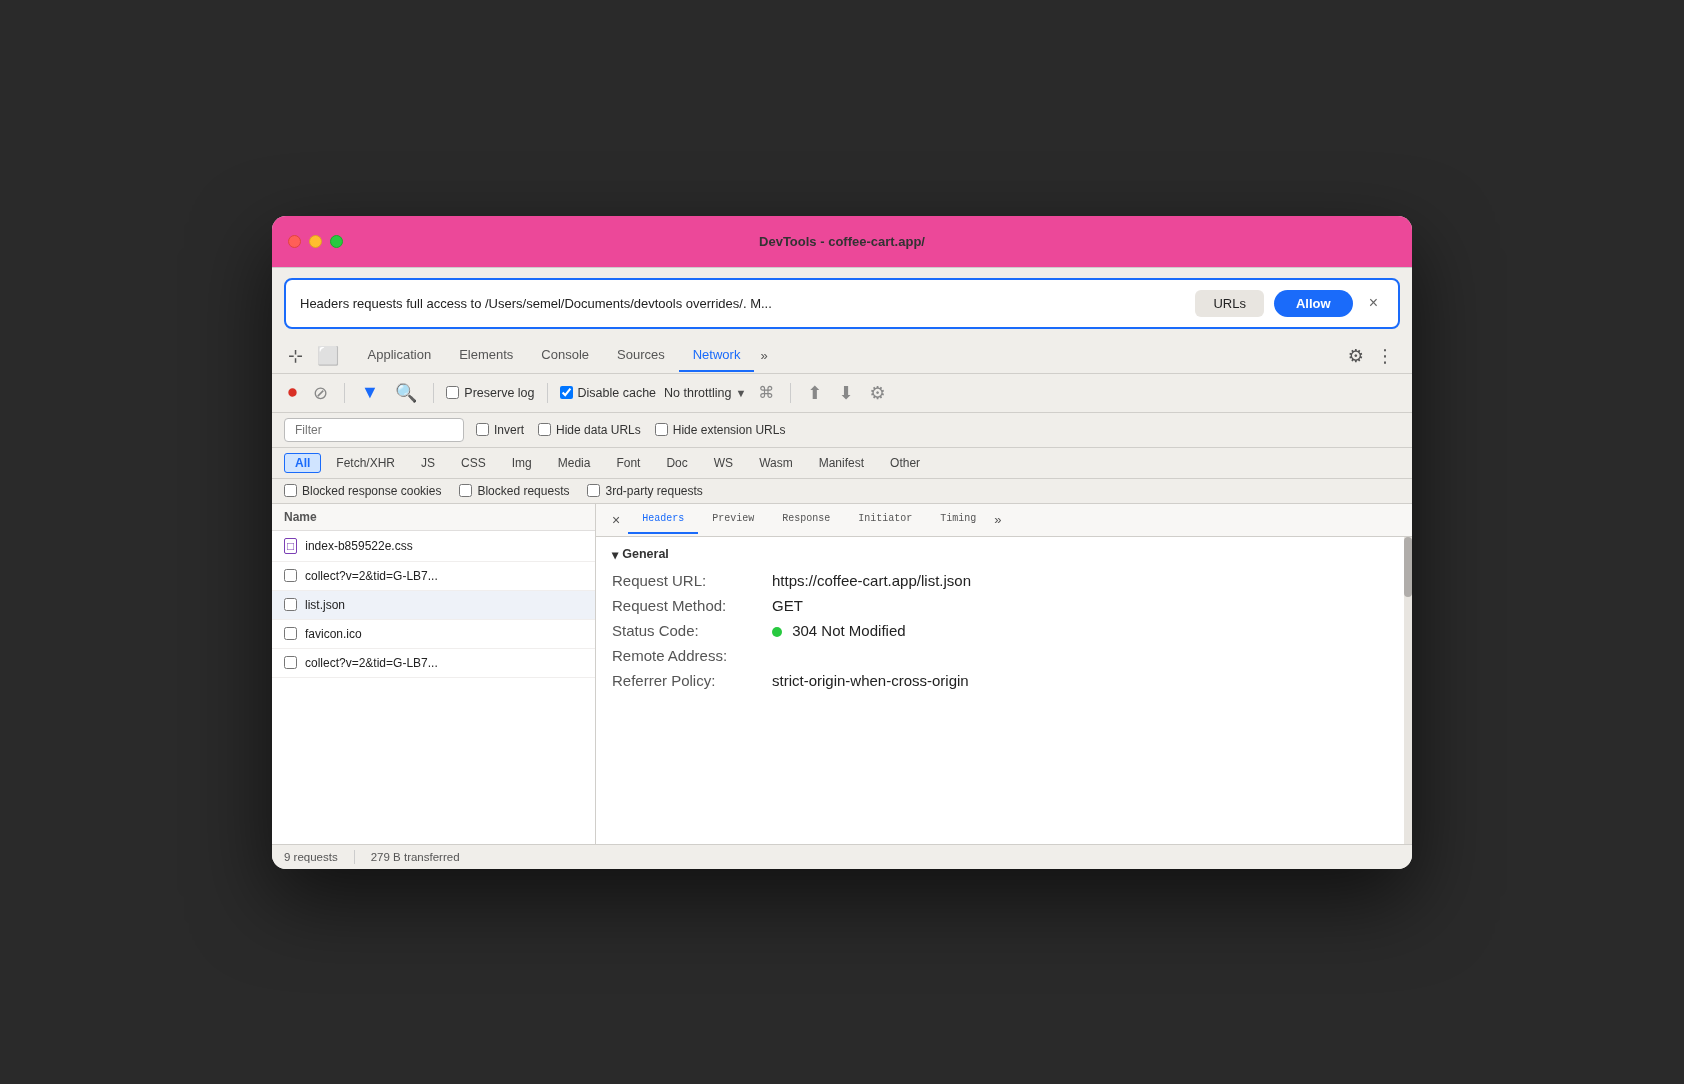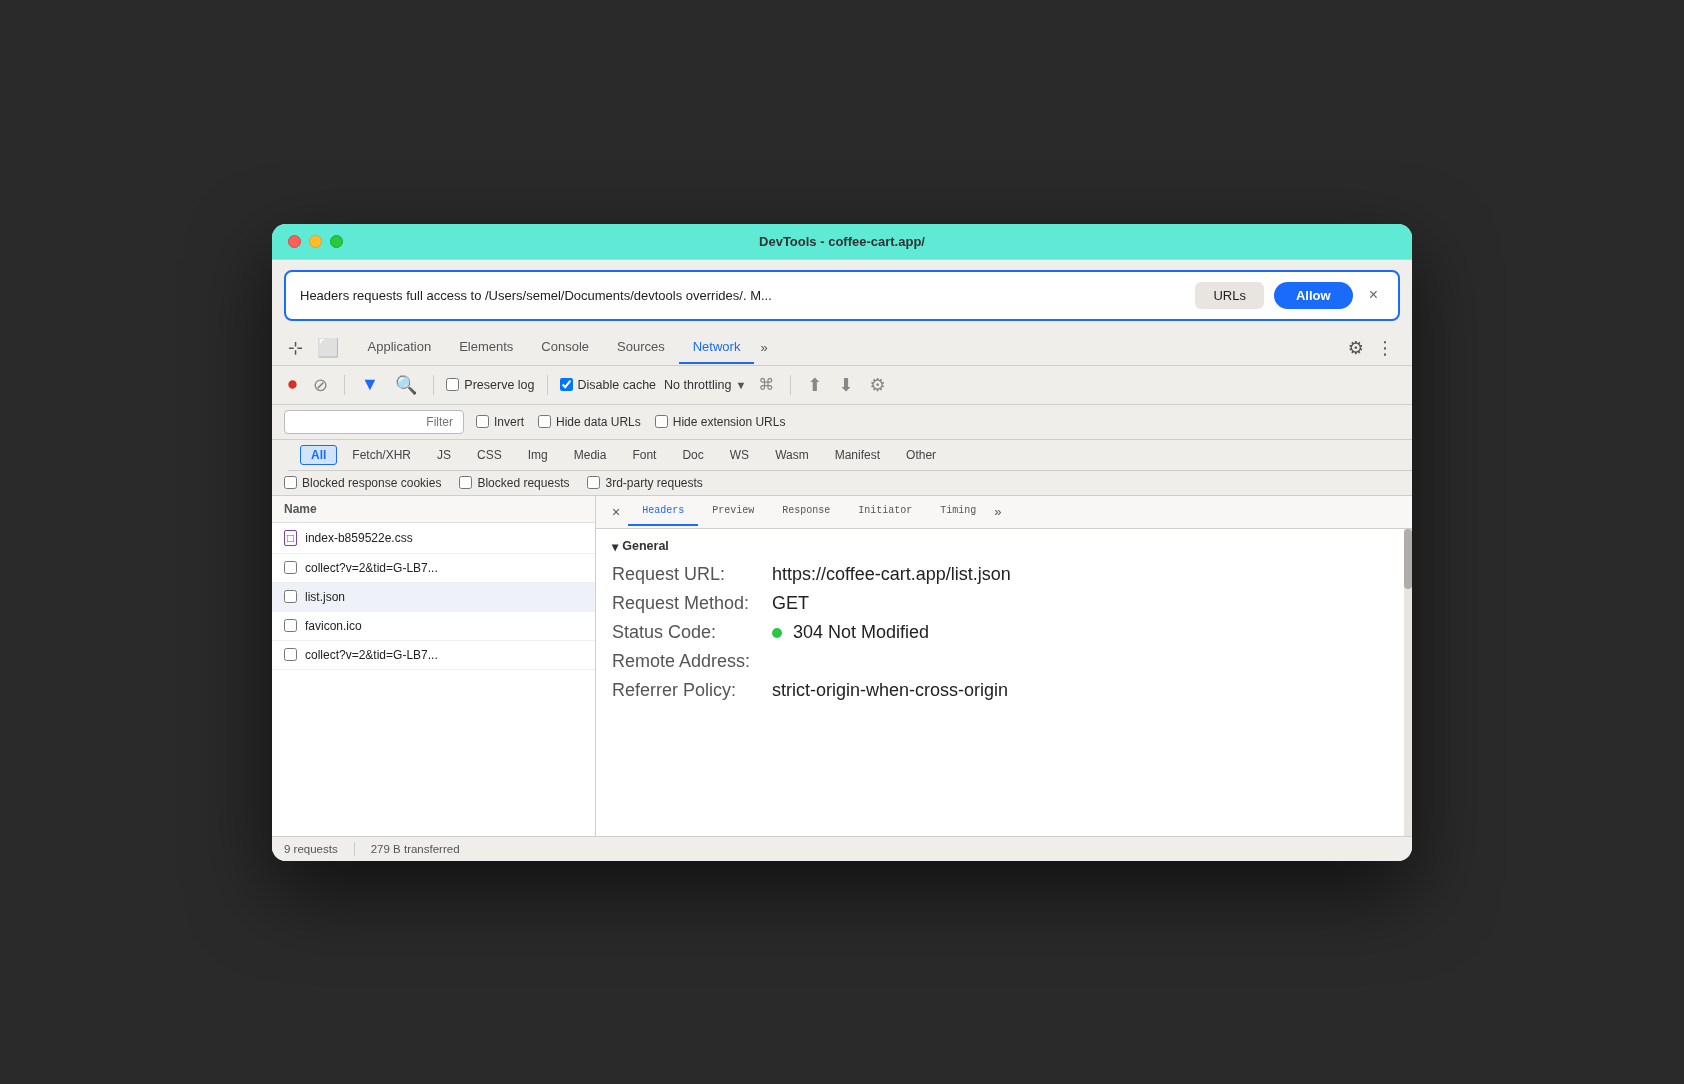--- a/index.html
+++ b/index.html
@@ -12,25 +12,25 @@
       font-family: -apple-system, BlinkMacSystemFont, 'Helvetica Neue', Arial, sans-serif;
     }
     .window {
       background: #f0eeea;
       border-radius: 14px;
       width: 1140px;
       box-shadow: 0 30px 80px rgba(0,0,0,0.6);
       overflow: hidden;
     }
     .title-bar {
-      background: #5eead4;
+      background: #ec4899;
       display: flex;
       align-items: center;
       justify-content: center;
-      padding: 10px 16px;
+      padding: 18px 16px;
       position: relative;
       border-bottom: 1px solid #ccc;
     }
     .traffic-lights {
       position: absolute;
       left: 16px;
       display: flex;
       gap: 8px;
     }
     .tl {
@@ -198,21 +198,20 @@
       gap: 12px;
     }
     .filter-input {
       border: 1px solid #bbb;
       border-radius: 4px;
       padding: 4px 10px;
       font-size: 12px;
       background: #fff;
       color: #333;
       width: 180px;
-      text-align: right;
     }
     .filter-checkboxes {
       display: flex;
       align-items: center;
       gap: 14px;
     }
     .fc-label {
       display: flex;
       align-items: center;
       gap: 5px;
@@ -222,21 +221,20 @@
     }
     
     .resource-filters {
       display: flex;
       align-items: center;
       padding: 5px 12px;
       background: #f0eeea;
       border-bottom: 1px solid #d0ceca;
       gap: 4px;
       flex-wrap: wrap;
-      margin-left: 16px;
     }
     .rf-btn {
       padding: 2px 10px;
       border-radius: 3px;
       border: 1px solid transparent;
       font-size: 12px;
       cursor: pointer;
       background: none;
       color: #444;
     }
@@ -356,21 +354,21 @@
       font-weight: 600;
       color: #333;
       margin-bottom: 10px;
       display: flex;
       align-items: center;
       gap: 4px;
     }
     .detail-row {
       display: flex;
       margin-bottom: 8px;
-      font-size: 18px;
+      font-size: 15px;
     }
     .detail-key {
       color: #555;
       width: 160px;
       flex-shrink: 0;
       font-weight: 500;
     }
     .detail-val {
       color: #222;
       flex: 1;

